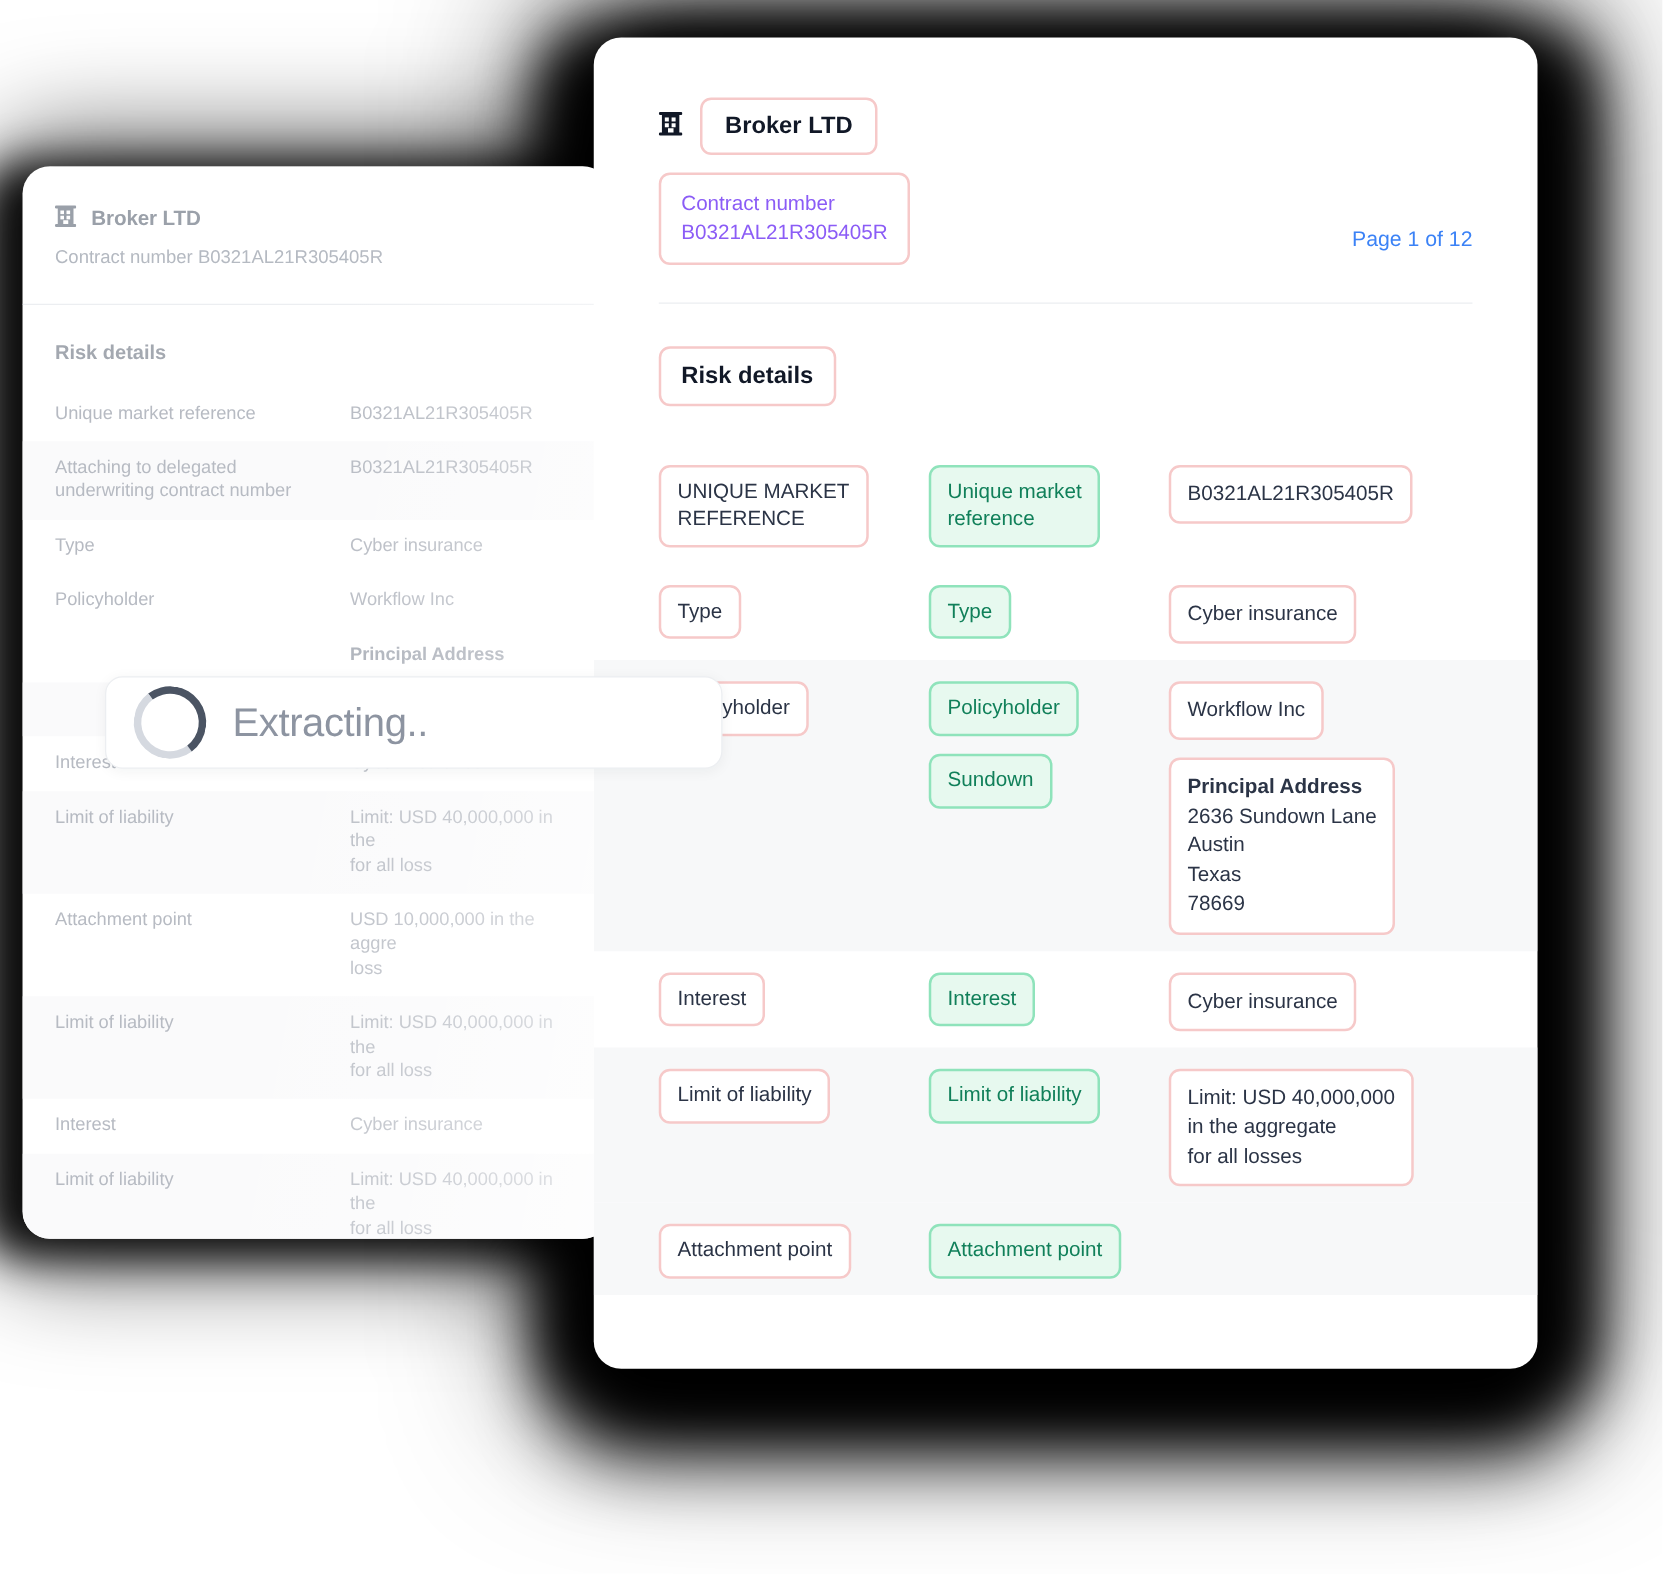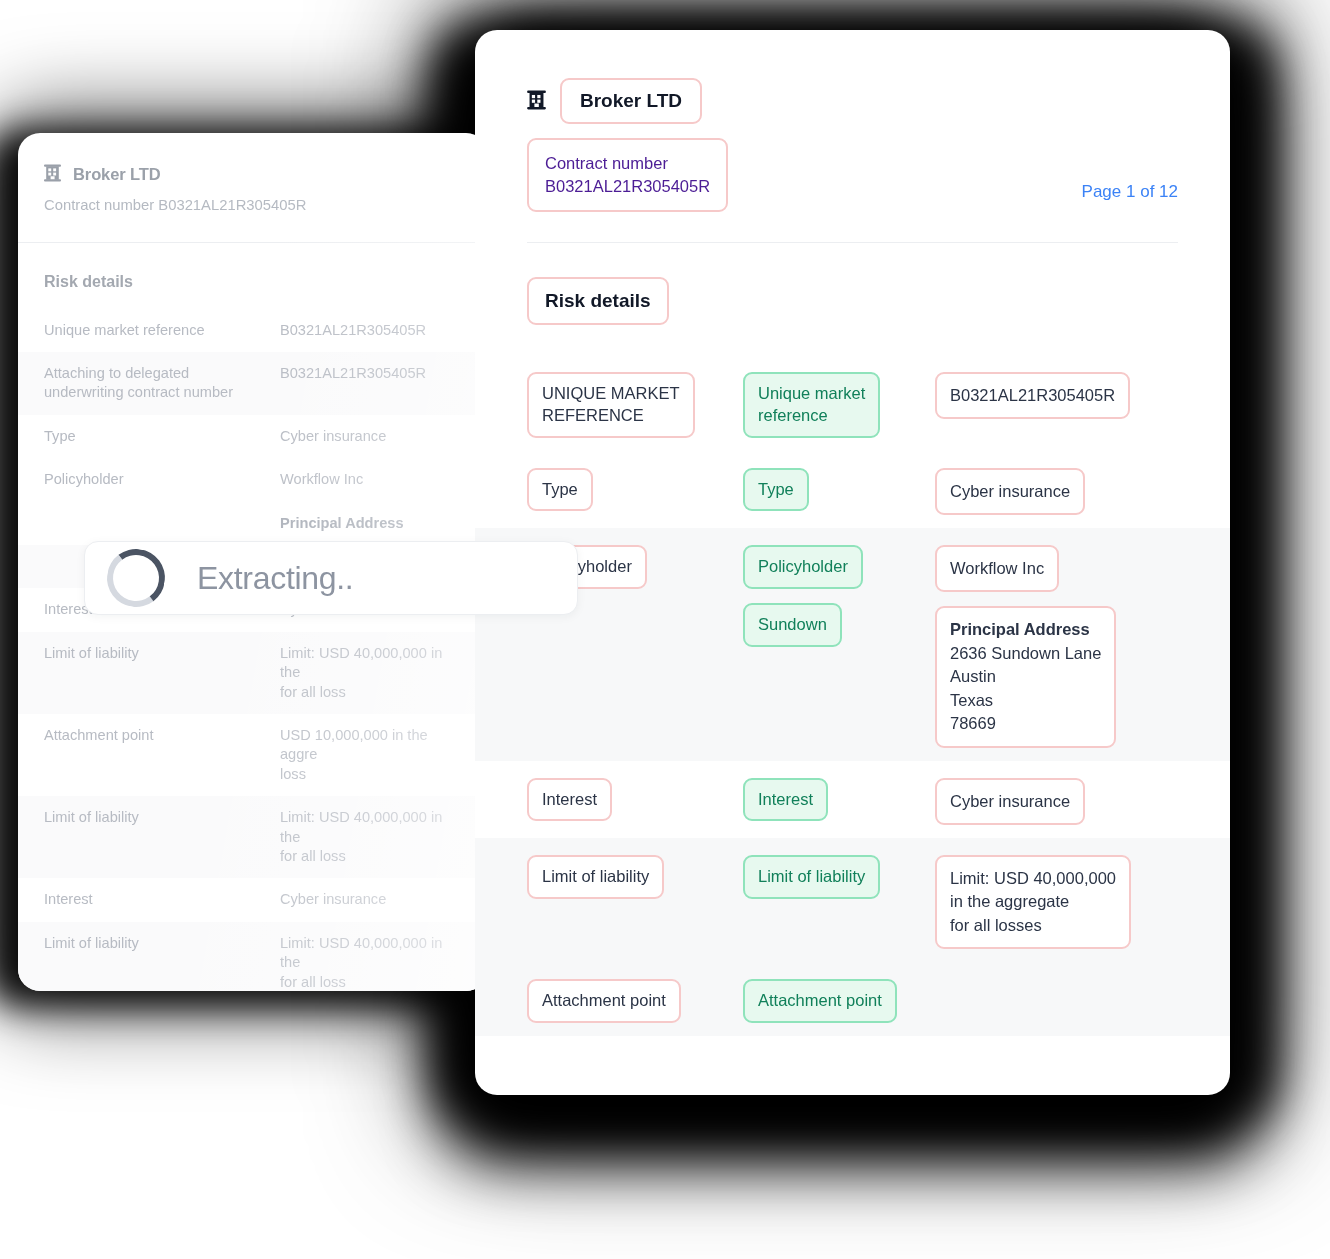--- a/index.html
+++ b/index.html
@@ -136,21 +136,21 @@
     left: 84px;
     top: 541px;
     width: 470px;
     height: 72px;
     background: #ffffff;
     border: 1px solid #eceef1;
     border-radius: 14px;
     display: flex;
     align-items: center;
     padding-left: 22px;
-    gap: 32px;
+    gap: 21px;
     z-index: 9;
     box-shadow: 0 2px 10px rgba(25,30,45,0.05);
   }
   .spinner {
     width: 46px; height: 46px;
     border-radius: 50%;
     border: 6px solid #d5d9e0;
     border-top-color: #4b5463;
     border-right-color: #4b5463;
     transform: rotate(8deg);
@@ -198,21 +198,21 @@
   .tag-brand {
     padding: 10px 18px;
     font-size: 19px;
     font-weight: bold;
     color: #111827;
   }
   .tag-contract {
     margin-top: 14px;
     padding: 12px 16px;
     font-size: 16.5px;
-    color: #4c1d95;
+    color: #8b5cf6;
     line-height: 1.38;
     white-space: pre-line;
   }
   .header-row {
     display: flex;
     align-items: flex-end;
     justify-content: space-between;
   }
   .pageno {
     font-size: 17px;

